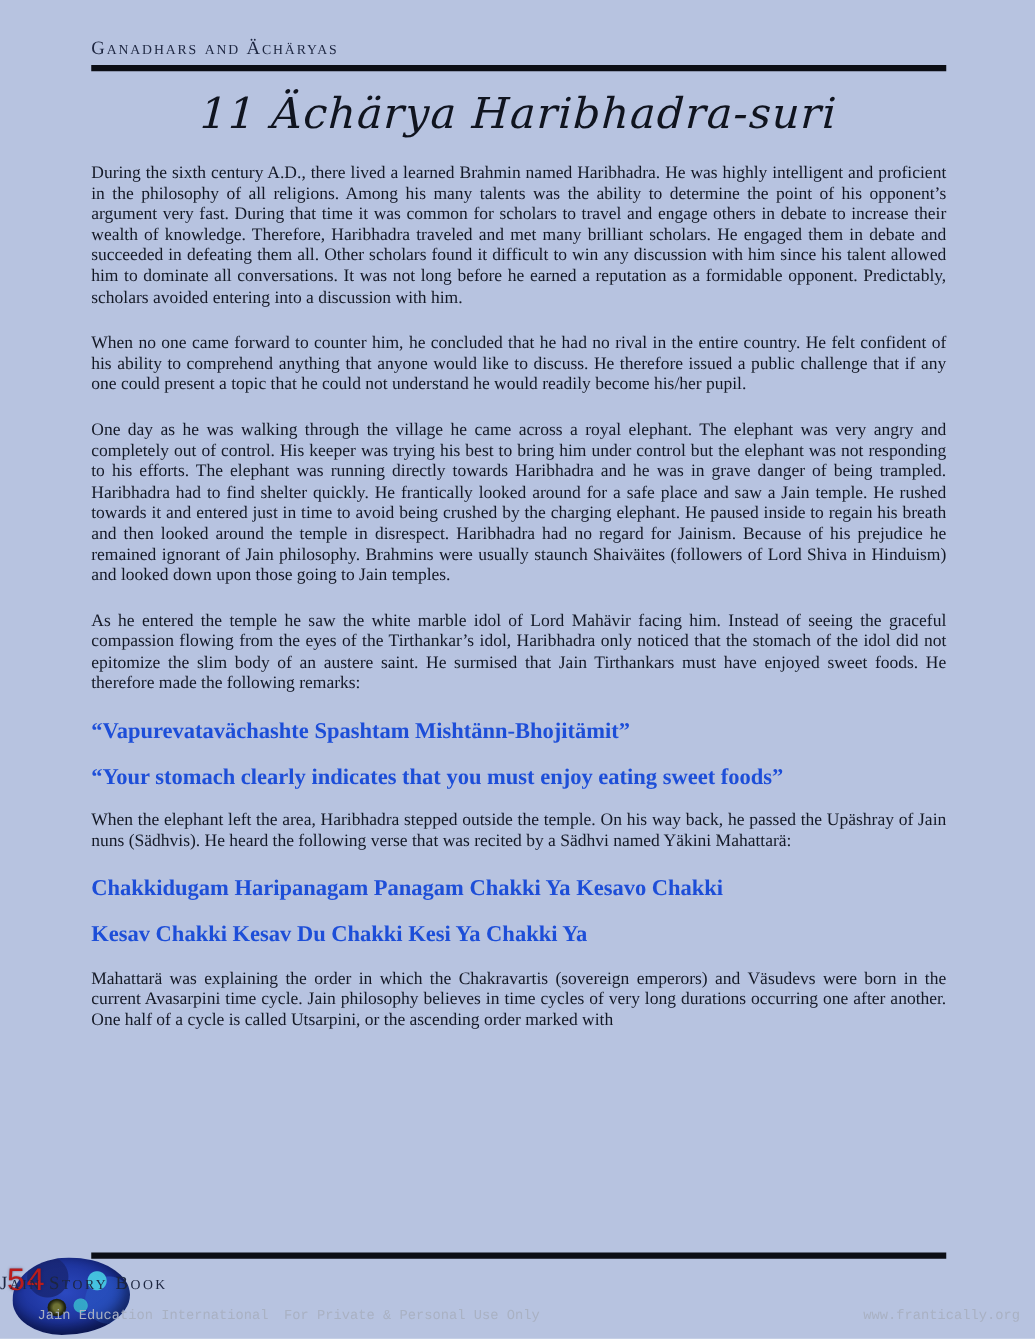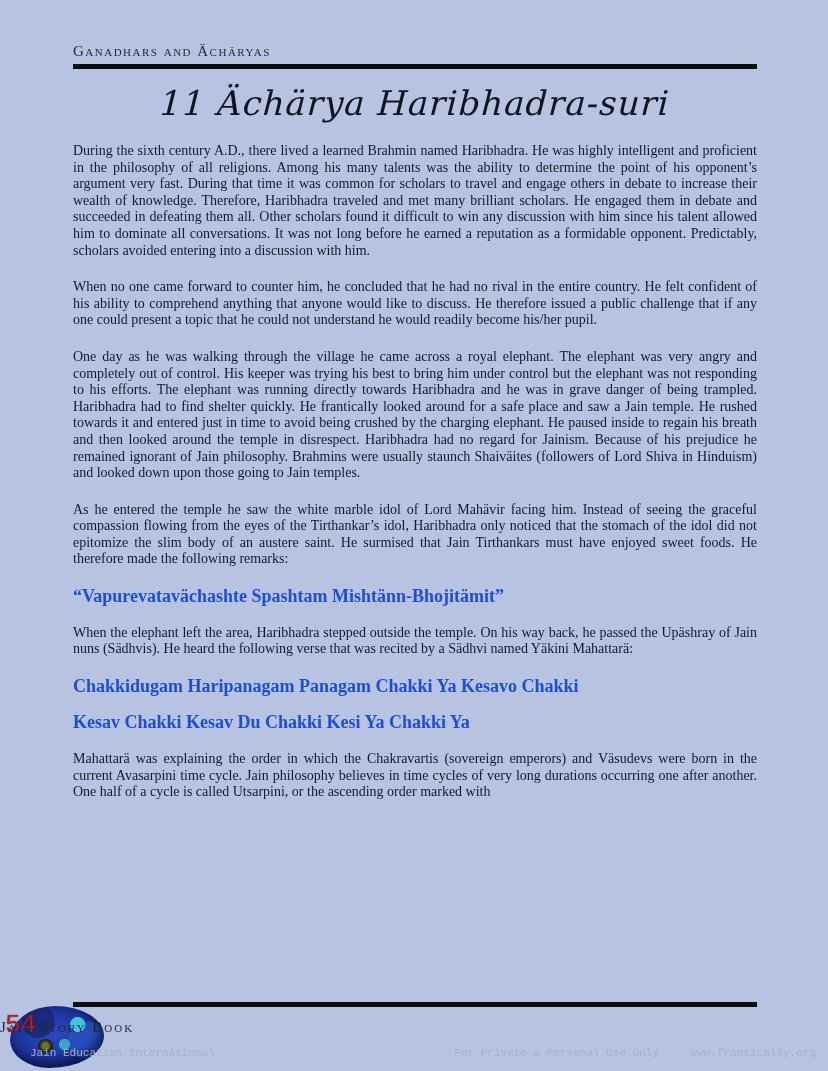--- a/index.html
+++ b/index.html
@@ -8,21 +8,21 @@
     width: 828px;
     height: 1071px;
     background: #b7c3e0;
     overflow: hidden;
     font-family: "Liberation Serif", serif;
     color: #141926;
   }
   .content {
     position: absolute;
     left: 73px;
-    top: 12px;
+    top: 0;
     width: 684px;
   }
   .kicker {
     margin-top: 31px;
     font-size: 15px;
     font-variant: small-caps;
     letter-spacing: 1.5px;
     color: #1d2640;
   }
   .rule {
@@ -107,21 +107,21 @@
     text-shadow: 0 0 2px rgba(10,20,60,0.5);
   }
   .faint-note {
     position: absolute;
     top: 1047px;
     font-family: Liberation Mono, monospace;
     font-size: 11px;
     color: #a9b1c3;
   }
   .note-left   { left: 30px; }
-  .note-center { left: 0; width: 659px; text-align: right; }
+  .note-center { left: 0; width: 659px; text-align: center; }
   .note-right  { right: 12px; }
 </style>
 </head>
 <body>
 
 <div class="page">
 
   <div class="content">
 
     <div class="kicker">Ganadhars and Ächäryas</div>
@@ -129,20 +129,21 @@
     <div class="rule"></div>
 
     <div class="chapter-title">11 Ächärya Haribhadra-suri</div>
 
     <div class="body-text">
       <p class="para">During the sixth century A.D., there lived a learned Brahmin named Haribhadra.  He was highly intelligent and proficient in the philosophy of all religions.  Among his many talents was the ability to determine the point of his opponent’s argument very fast.  During that time it was common for scholars to travel and engage others in debate to increase their wealth of knowledge.  Therefore, Haribhadra traveled and met many brilliant scholars.  He engaged them in debate and succeeded in defeating them all.  Other scholars found it difficult to win any discussion with him since his talent allowed him to dominate all conversations.  It was not long before he earned a reputation as a formidable opponent.  Predictably, scholars avoided entering into a discussion with him.</p>
       <p class="para">When no one came forward to counter him, he concluded that he had no rival in the entire country.  He felt confident of his ability to comprehend anything that anyone would like to discuss.  He therefore issued a public challenge that if any one could present a topic that he could not understand he would readily become his/her pupil.</p>
       <p class="para">One day as he was walking through the village he came across a royal elephant.  The elephant was very angry and completely out of control.  His keeper was trying his best to bring him under control but the elephant was not responding to his efforts.  The elephant was running directly towards Haribhadra and he was in grave danger of being trampled.  Haribhadra had to find shelter quickly.  He frantically looked around for a safe place and saw a Jain temple.  He rushed towards it and entered just in time to avoid being crushed by the charging elephant.  He paused inside to regain his breath and then looked around the temple in disrespect.  Haribhadra had no regard for Jainism.  Because of his prejudice he remained ignorant of Jain philosophy.  Brahmins were usually staunch Shaiväites (followers of Lord Shiva in Hinduism) and looked down upon those going to Jain temples.</p>
       <p class="para">As he entered the temple he saw the white marble idol of Lord Mahävir facing him.  Instead of seeing the graceful compassion flowing from the eyes of the Tirthankar’s idol, Haribhadra only noticed that the stomach of the idol did not epitomize the slim body of an austere saint.  He surmised that Jain Tirthankars must have enjoyed sweet foods.  He therefore made the following remarks:</p>
       <p class="quote">“Vapurevatavächashte Spashtam Mishtänn-Bhojitämit”</p>
+      <p class="quote">“Your stomach clearly indicates that you must enjoy eating sweet foods”</p>
       <p class="para">When the elephant left the area, Haribhadra stepped outside the temple.  On his way back, he passed the Upäshray of Jain nuns (Sädhvis).  He heard the following verse that was recited by a Sädhvi named Yäkini Mahattarä:</p>
       <p class="quote">Chakkidugam Haripanagam Panagam Chakki Ya Kesavo Chakki</p>
       <p class="quote">Kesav Chakki Kesav Du Chakki Kesi Ya Chakki Ya</p>
       <p class="para">Mahattarä was explaining the order in which the Chakravartis (sovereign emperors) and Väsudevs were born in the current Avasarpini time cycle.  Jain philosophy believes in time cycles of very long durations occurring one after another.  One half of a cycle is called Utsarpini, or the ascending order marked with</p>
     </div>
 
   </div>
 
   <div class="footer-rule"></div>
 

